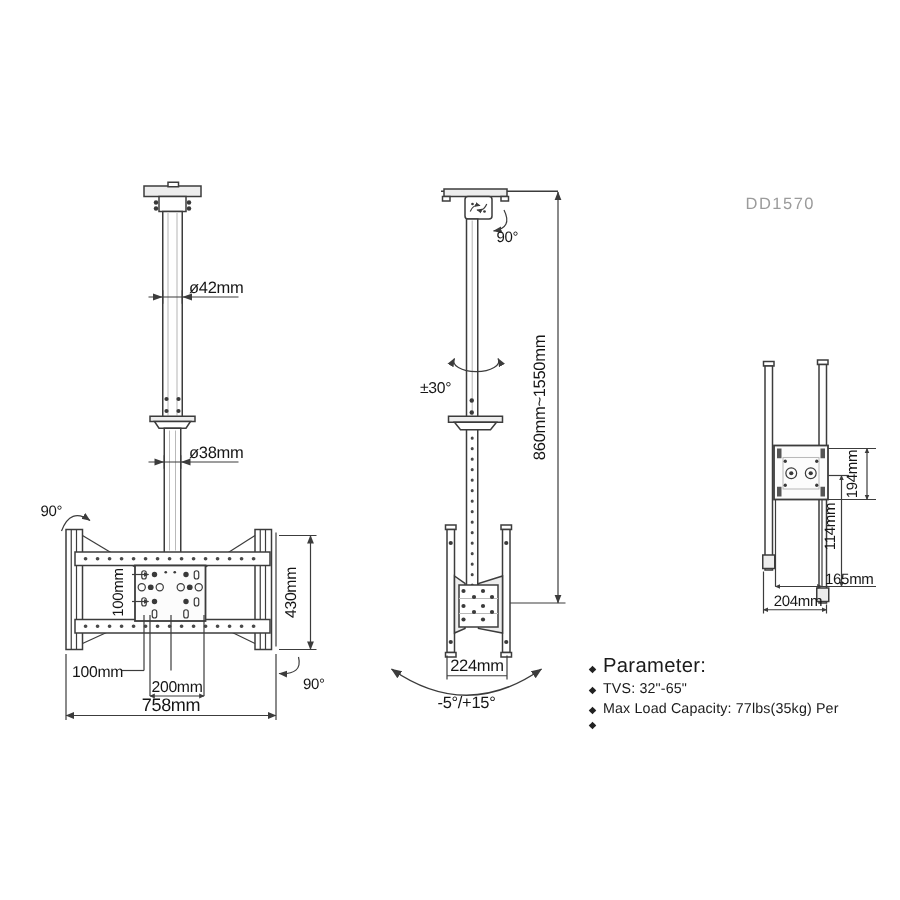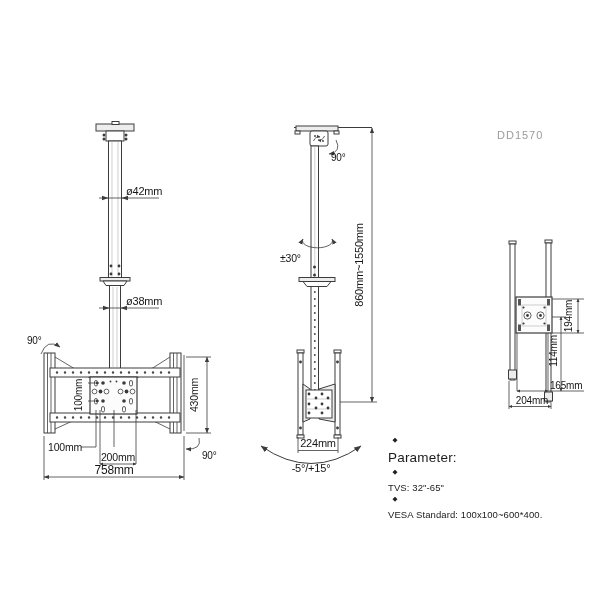--- a/index.html
+++ b/index.html
@@ -11,21 +11,21 @@
   .lnt{stroke:#3c3c3c;stroke-width:0.8;fill:none}
   .lite{stroke:#b9b9b9;stroke-width:0.7;fill:none}
   .fw{fill:#ffffff;stroke:#3c3c3c;stroke-width:1}
   .fg{fill:#ededed;stroke:#3c3c3c;stroke-width:1}
   .dot{fill:#3a3a3a;stroke:none}
   .dots{stroke:#4a4a4a;stroke-width:2.4;stroke-linecap:round;stroke-dasharray:0.1 7.9;fill:none}
   .dots2{stroke:#4a4a4a;stroke-width:2;stroke-linecap:round;stroke-dasharray:0.1 6.9;fill:none}
   .model{fill:#9b9b9b;font-size:11px;letter-spacing:1px}
   
   #params{position:absolute;left:388px;top:436px;width:206px;color:#1b1b1b;}
-  #params .row{display:flex;align-items:baseline;flex-direction:column;}
+  #params .row{display:flex;align-items:baseline;}
   #params .bullet{width:14px;text-align:center;font-size:6.5px;flex:0 0 14px;color:#222;}
   #params .title{font-size:13.5px;letter-spacing:0.2px;}
   #params .item{font-size:9.5px;letter-spacing:0.1px;}
   #params .row.t{margin-bottom:3px;}
   #params .row.i{margin-bottom:1.5px;}
 </style>
 </head>
 <body>
 
 <div id="canvas">
@@ -319,16 +319,19 @@
   <div class="row t">
     <span class="bullet">◆</span>
     <span class="title">Parameter:</span>
   </div>
   <div class="row i">
     <span class="bullet">◆</span>
     <span class="item">TVS: 32"-65"</span>
   </div>
   <div class="row i">
     <span class="bullet">◆</span>
-    <span class="item">VESA Standard: 100x100~600*400.</span>
+    <span class="item">Max Load Capacity: 77lbs(35kg) Per</span>
+  </div>
+  <div class="row i">
+    <span class="bullet">◆</span>
   </div>
 </div>
 </div>
 
 </body></html>

